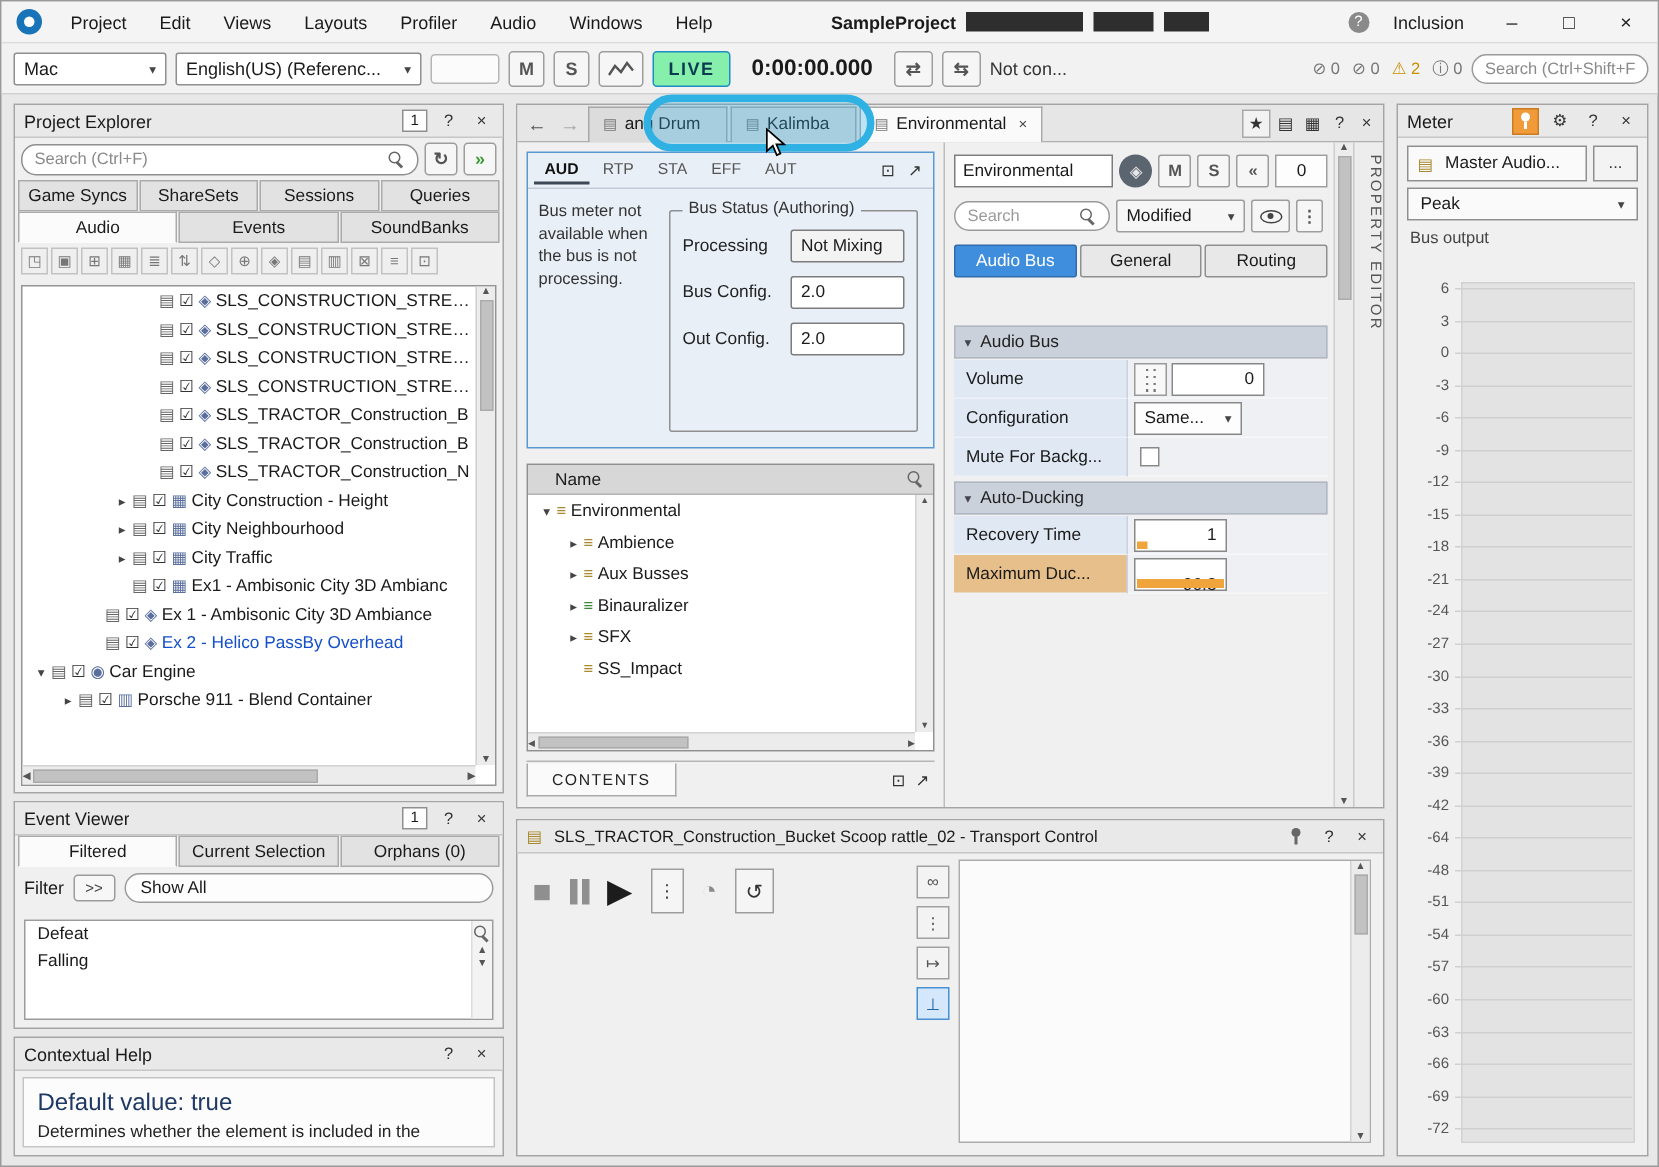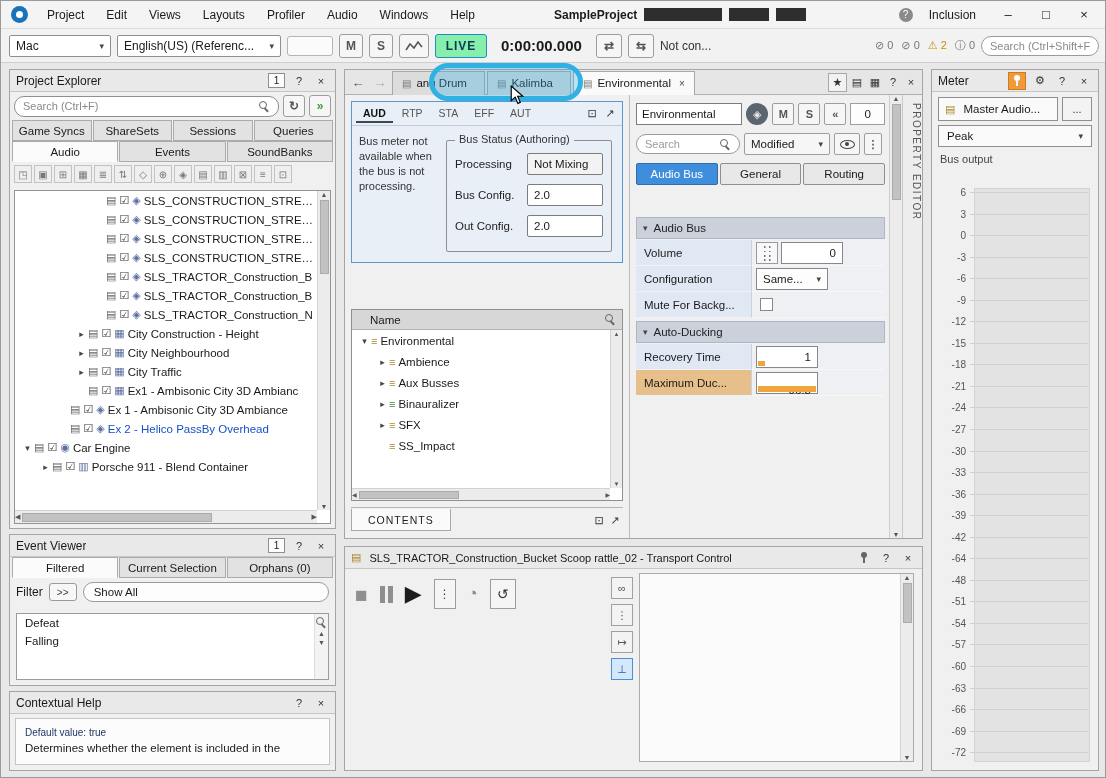--- a/index.html
+++ b/index.html
@@ -84,36 +84,36 @@
     display:flex;align-items:center;justify-content:center;font-size:10px;color:#444}
   .rounded-sel{flex:1;height:20px;border:1px solid #9b9b9b;border-radius:10px;background:#fdfdfd;
     display:flex;align-items:center;padding:0 10px;font-size:11.5px}
   .evlist{position:absolute;left:6px;right:6px;top:78px;bottom:5px;background:#fff;border:1px solid #9b9b9b}
   .evrow{height:18px;display:flex;align-items:center;padding-left:8px;font-size:11.5px}
   .evside{position:absolute;right:0;top:0;bottom:0;width:14px;border-left:1px solid #ddd;background:#f3f3f3;
     display:flex;flex-direction:column;align-items:center;gap:2px;padding-top:1px;font-size:7px;color:#555}
   
   .chbody{position:absolute;left:5px;right:5px;top:26px;bottom:5px;background:#fcfcfc;border:1px solid #c4c4c4;
     padding:8px 9px;overflow:hidden}
-  .chline1{color:#1f3864;margin-bottom:4px;font-size:10px}
+  .chline1{color:#1f3864;margin-bottom:4px;font-size:16px}
   .chline2{color:#222;font-size:11.5px;white-space:nowrap}
   
   #center-top{left:343px;top:68px;width:579px;height:470px}
   .ctabbar{height:25px;background:#e6e6e6;border-bottom:1px solid #b0b0b0;display:flex;align-items:center;padding:0 3px;gap:2px}
   .navbtn{width:20px;height:20px;display:flex;align-items:center;justify-content:center;color:#555;font-size:13px;flex:none}
   .ctab{display:flex;align-items:center;gap:5px;padding:0 9px;height:24px;margin-top:1px;background:#dcdcdc;
     border:1px solid #a8a8a8;border-bottom:none;font-size:11.5px;white-space:nowrap}
   .ctab.active{background:#fafafa}
   .ctab .ticon{color:#777;font-size:10px}
   .ctab .close{font-size:10px;color:#444;margin-left:3px}
   .ctabbar .sp{flex:1}
   .ctabbar .hicon.boxed{border:1px solid #a8a8a8;background:#f2f2f2;width:19px;height:19px}
   
   .bus-editor{position:absolute;left:0;top:25px;width:285px;bottom:0;background:#f0f0f0;border-right:1px solid #bdbdbd}
-  .focus-area{position:absolute;left:6px;top:6px;right:6px;height:162px;background:#e9eff7;border:1px solid #5b97d1}
+  .focus-area{position:absolute;left:6px;top:6px;right:6px;height:198px;background:#e9eff7;border:1px solid #5b97d1}
   .btabs{display:flex;align-items:center;height:24px;border-bottom:1px solid #c2cbd8;padding:0 4px;gap:2px}
   .btab{padding:2px 7px;font-size:10.5px;color:#555;white-space:nowrap;overflow:hidden}
   .btab.active{color:#111;font-weight:bold;border-bottom:2px solid #3c4856}
   .btabs .sp{flex:1}
   .focus-body{display:flex;height:calc(100% - 24px)}
   .busnotice{width:92px;padding:8px 7px;font-size:11px;line-height:1.35;color:#333}
   .groupbox{flex:1;margin:14px 10px 10px 2px;border:1px solid #8f8f8f;border-radius:2px;position:relative;padding:12px 8px 8px}
   .groupbox legend, .gb-legend{position:absolute;top:-8px;left:8px;background:#e9eff7;padding:0 4px;font-size:11px;color:#333}
   .gb-row{display:flex;align-items:center;margin-bottom:9px}
   .gb-row .lbl{width:72px;font-size:11.5px;color:#222;flex:none}

